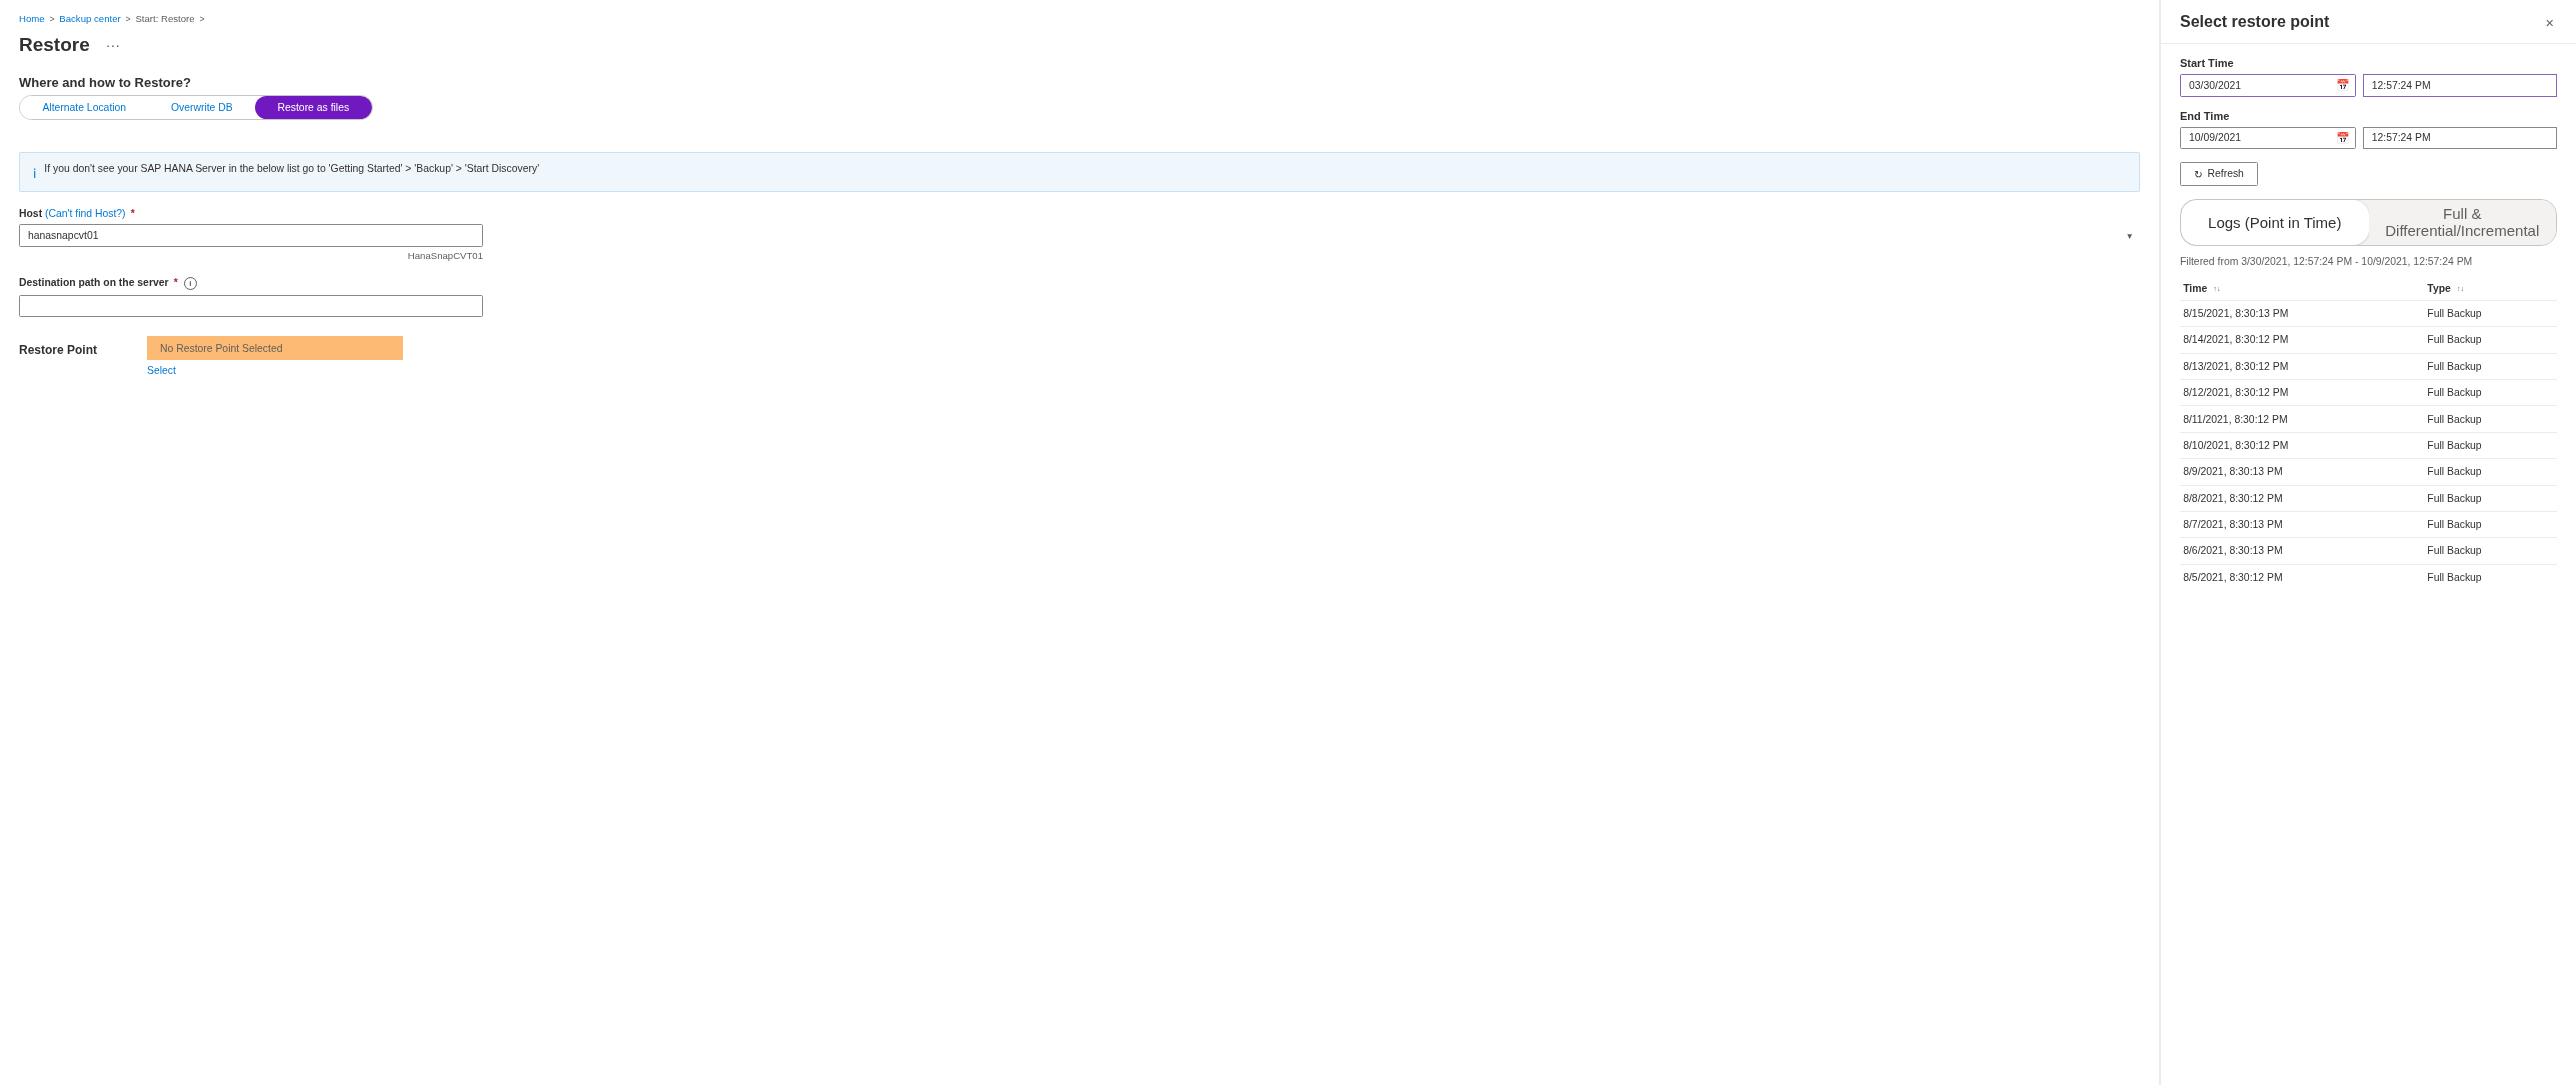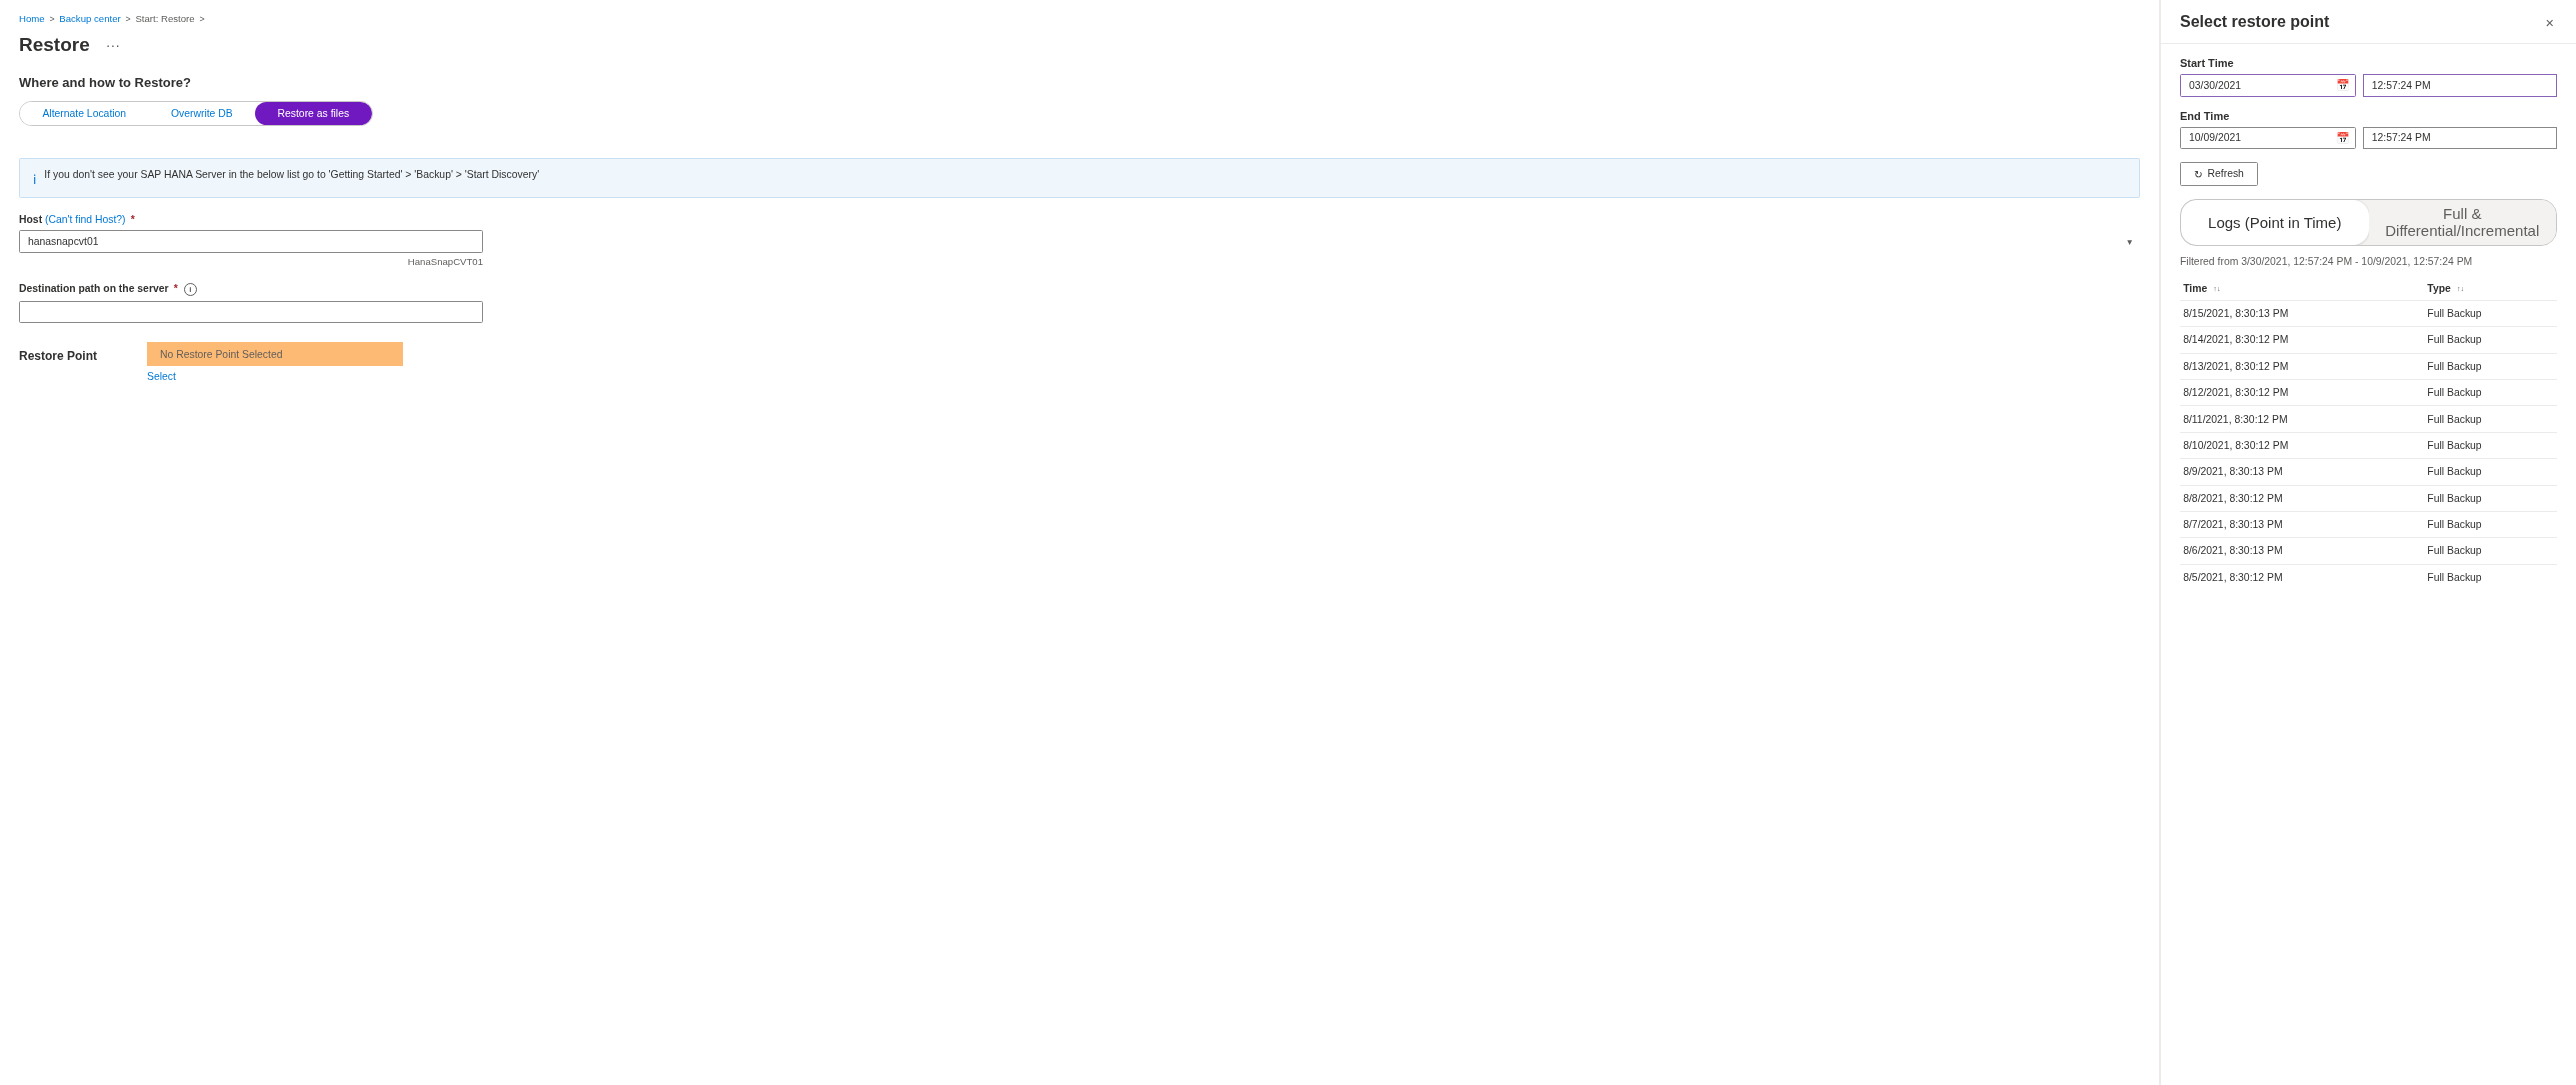--- a/index.html
+++ b/index.html
@@ -49,21 +49,21 @@
     }
     .page-title-ellipsis {
       font-size: 14.4px;
       color: #605e5c;
       cursor: pointer;
     }
 
     .section-title {
       font-size: 13px;
       font-weight: 600;
-      margin-bottom: 11px;
+      margin-bottom: 5px;
       color: #323130;
     }
 
     
     .tab-group {
       display: flex;
       border: 0.8px solid #c8c6c4;
       border-radius: 16px;
       overflow: hidden;
       width: fit-content;

